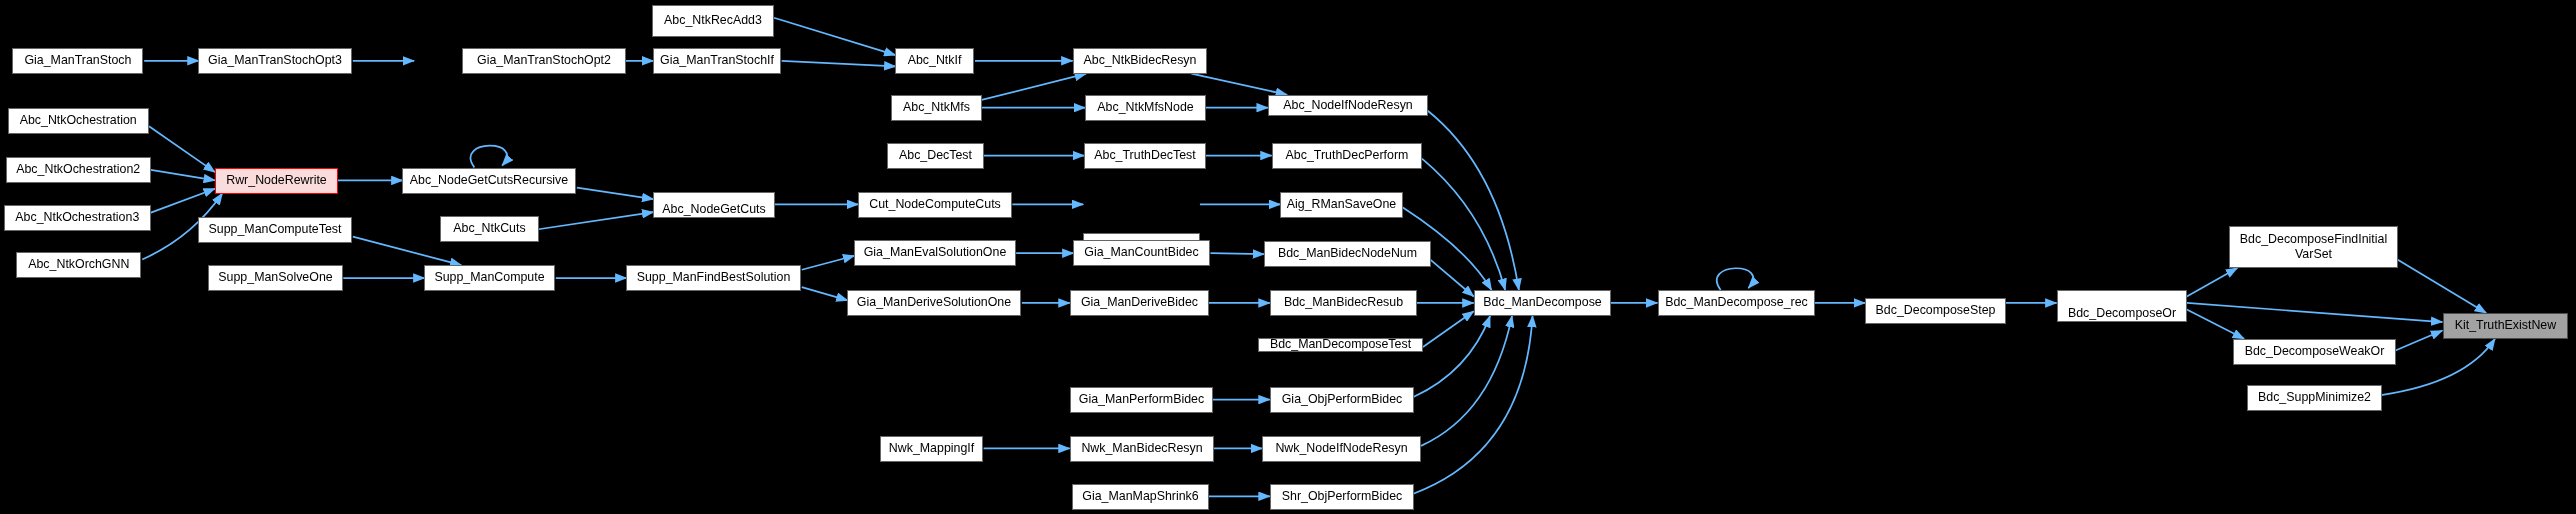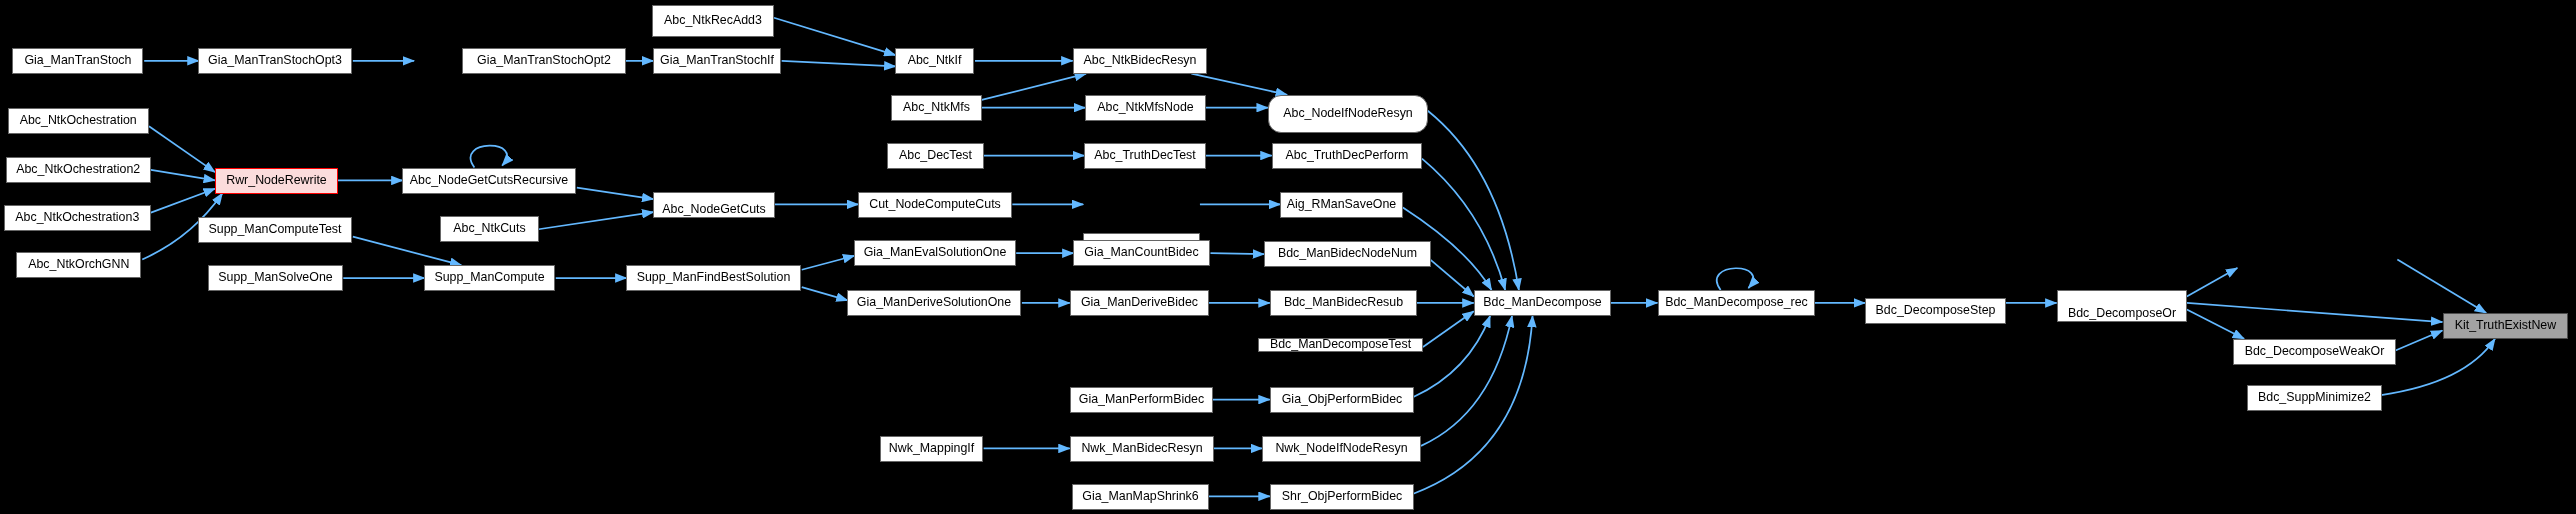--- a/index.html
+++ b/index.html
@@ -117,21 +117,21 @@
       </div>
       <div class="node" style="left: 1073px; top: 48px; width: 134px; height: 26px;">
         <span>Abc_NtkBidecResyn</span>
       </div>
       <div class="node" style="left: 891px; top: 95px; width: 91px; height: 26px;">
         <span>Abc_NtkMfs</span>
       </div>
       <div class="node" style="left: 1085px; top: 95px; width: 121px; height: 26px;">
         <span>Abc_NtkMfsNode</span>
       </div>
-      <div class="node" style="left: 1268px; top: 95px; width: 160px; height: 38px; border-radius: 13px;">
+      <div class="node" style="left: 1268px; top: 95px; width: 160px; height: 21px;">
         <span>Abc_NodeIfNodeResyn</span>
       </div>
       <div class="node" style="left: 7.7px; top: 108px; width: 141px; height: 26px;">
         <span>Abc_NtkOchestration</span>
       </div>
       <div class="node" style="left: 887px; top: 143px; width: 97px; height: 26px;">
         <span>Abc_DecTest</span>
       </div>
       <div class="node" style="left: 1084px; top: 143px; width: 122px; height: 26px;">
         <span>Abc_TruthDecTest</span>
@@ -182,20 +182,24 @@
         <span>Abc_NtkOrchGNN</span>
       </div>
       <div class="node" style="left: 208px; top: 265px; width: 135px; height: 26px;">
         <span>Supp_ManSolveOne</span>
       </div>
       <div class="node" style="left: 424px; top: 265px; width: 131px; height: 26px;">
         <span>Supp_ManCompute</span>
       </div>
       <div class="node" style="left: 626px; top: 265px; width: 175px; height: 26px;">
         <span>Supp_ManFindBestSolution</span>
+      </div>
+      <div class="node" style="left: 2229px; top: 226px; width: 169px; height: 42px;">
+        <span>Bdc_DecomposeFindInitial</span>
+        <span>VarSet</span>
       </div>
       <div class="node" style="left: 847px; top: 290px; width: 174px; height: 26px;">
         <span>Gia_ManDeriveSolutionOne</span>
       </div>
       <div class="node" style="left: 1070px; top: 290px; width: 139px; height: 26px;">
         <span>Gia_ManDeriveBidec</span>
       </div>
       <div class="node" style="left: 1270px; top: 290px; width: 147px; height: 26px;">
         <span>Bdc_ManBidecResub</span>
       </div>

